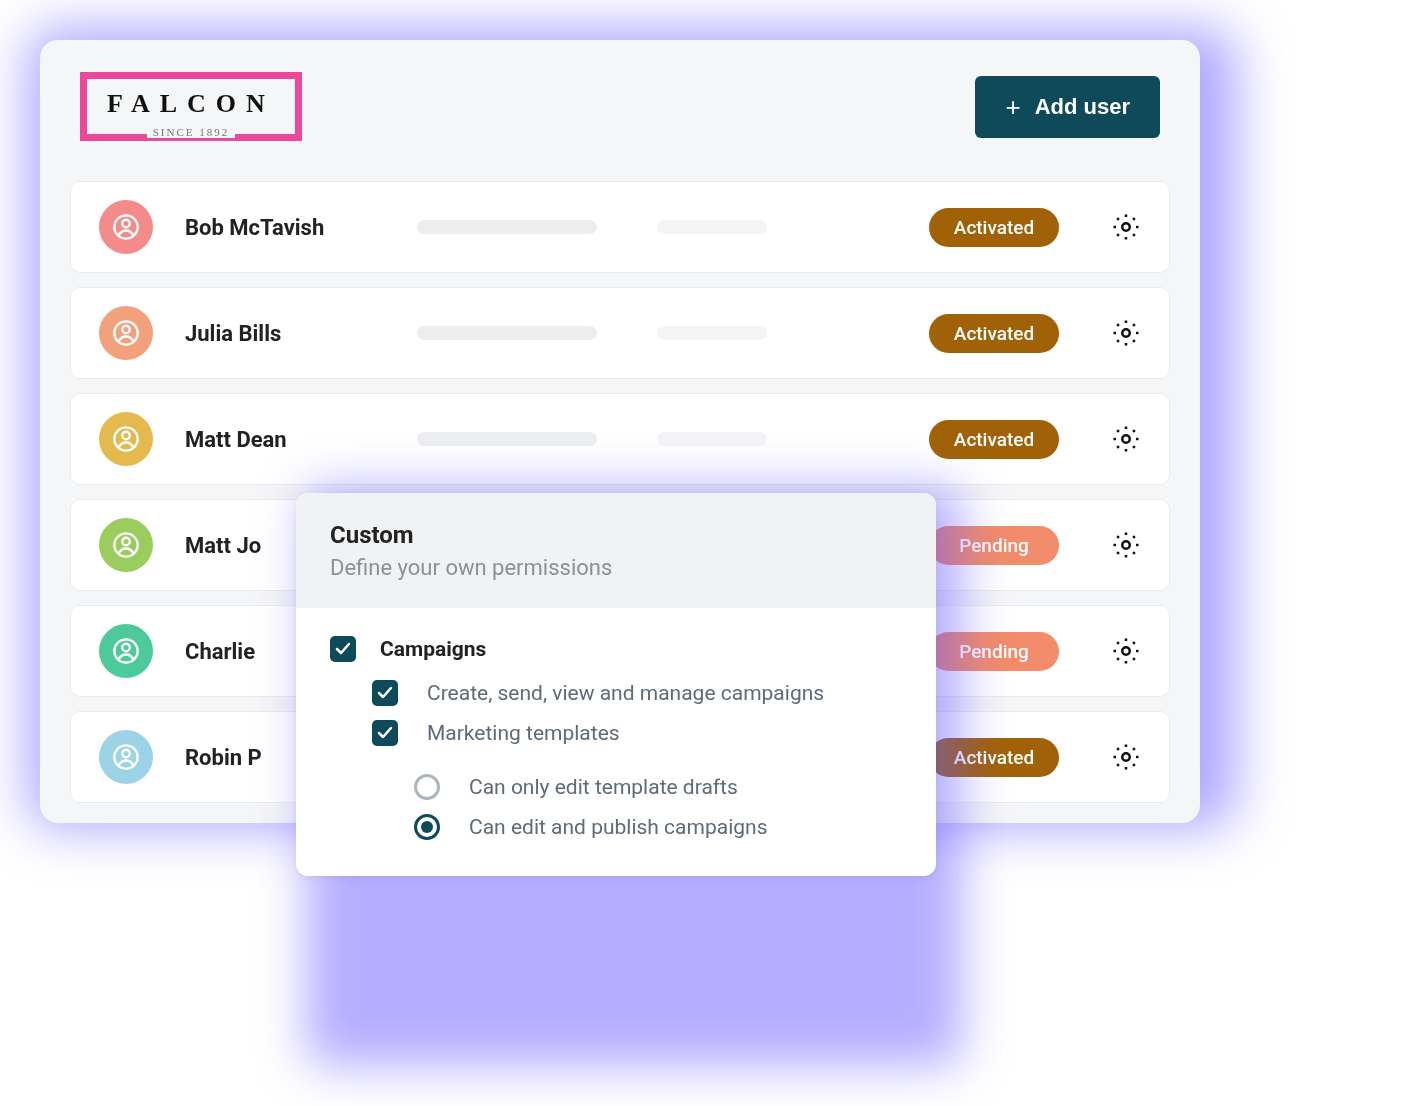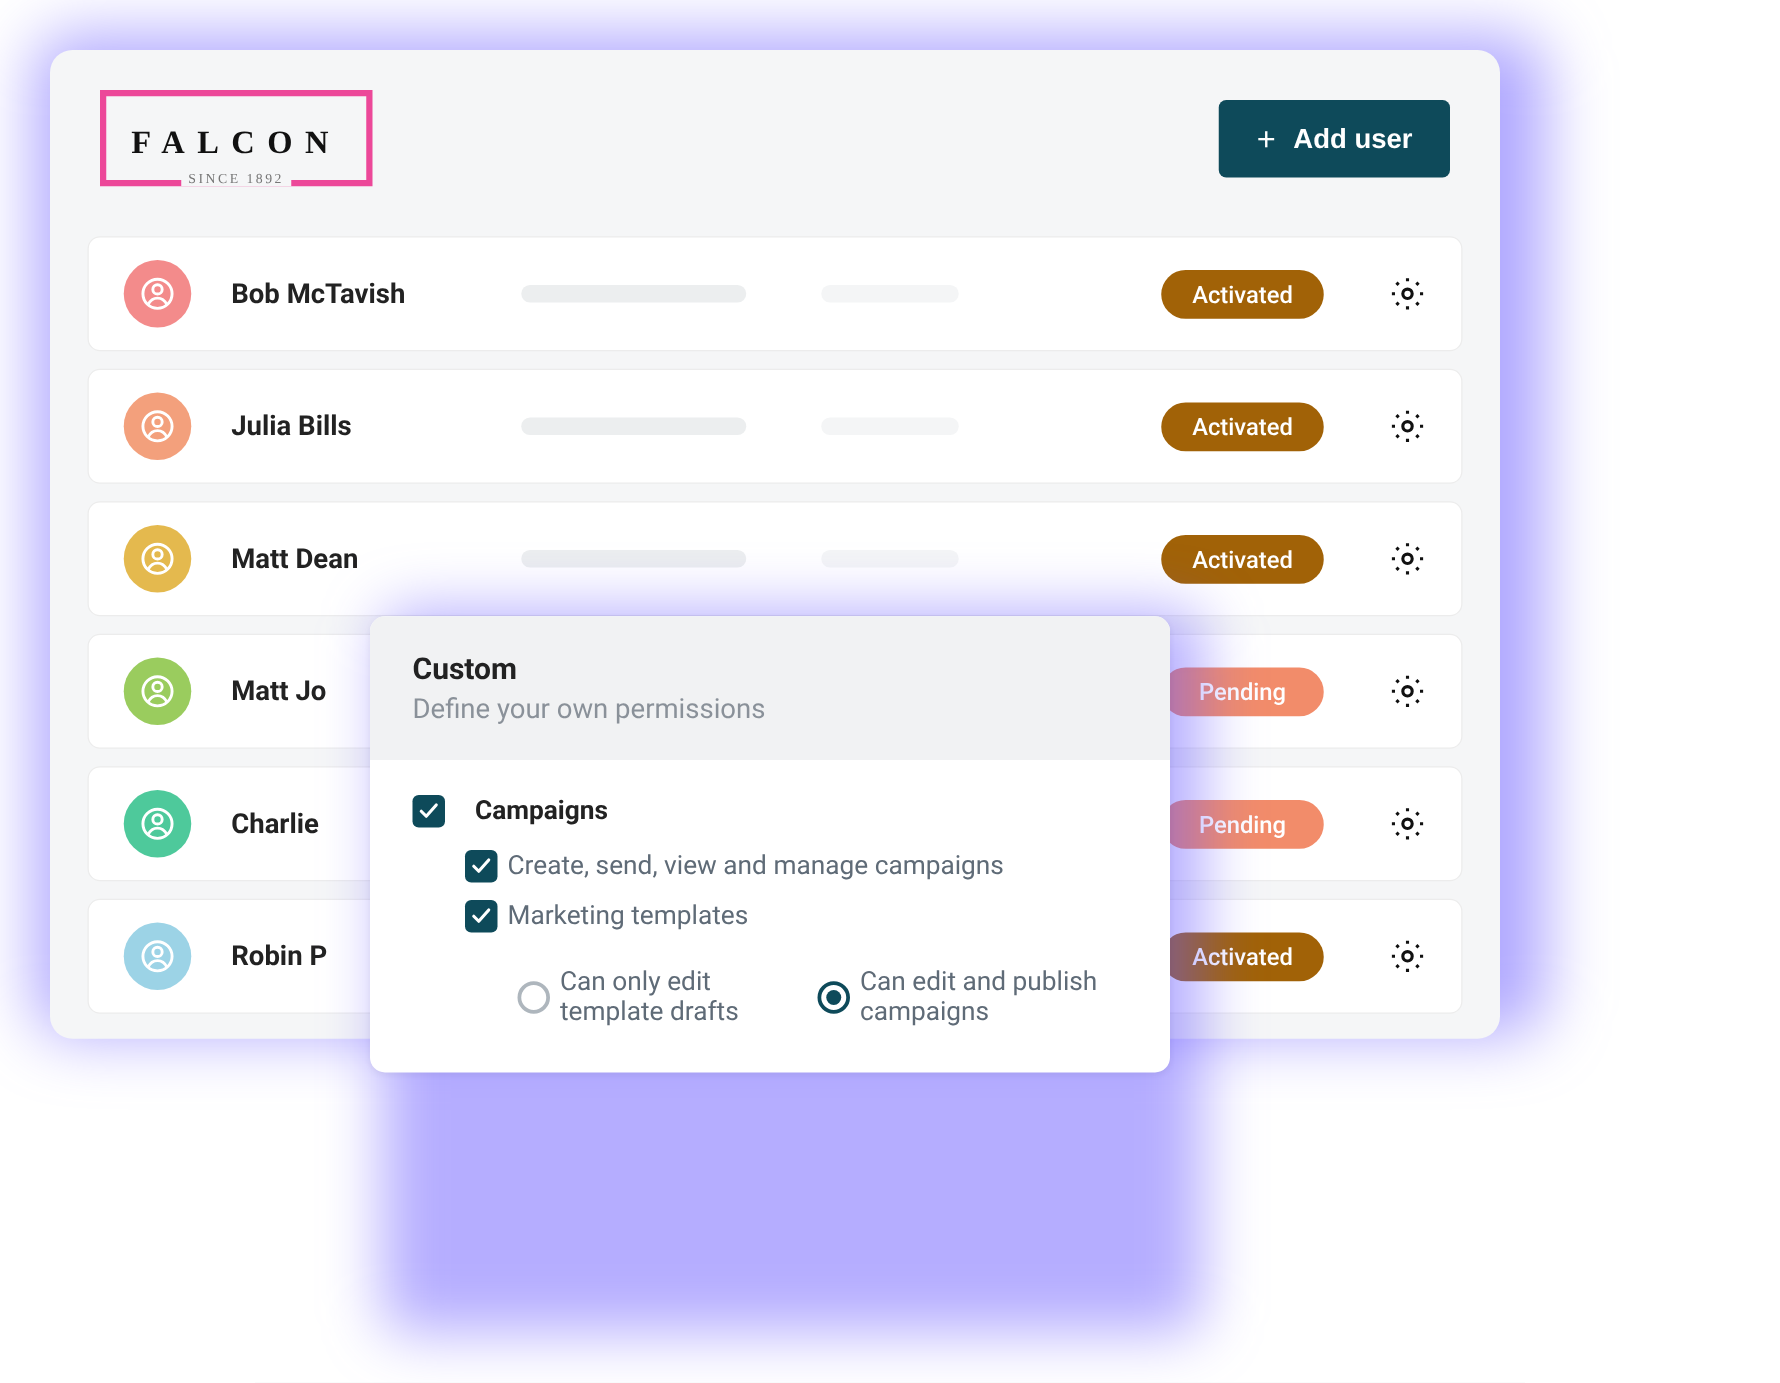--- a/index.html
+++ b/index.html
@@ -29,22 +29,22 @@
   padding: 0 0 20px 0;
   overflow: visible;
 }
 .panel-header {
   display: flex;
   justify-content: space-between;
   align-items: center;
   padding: 32px 40px 40px 40px;
 }
 .logo-box {
-  border: 5px solid #ec4899;
-  padding: 22px 20px 4px 20px;
+  border: 7px solid #ec4899;
+  padding: 10px 20px 4px 20px;
   position: relative;
   display: inline-block;
 }
 .logo-text {
   font-family: Georgia, "Times New Roman", serif;
   font-weight: 700;
   letter-spacing: 10px;
   font-size: 26px;
   color: #111;
 }
@@ -145,23 +145,23 @@
 .perm-group { display: flex; align-items: center; gap: 24px; text-align: center; }
 .perm-group-label { font-size: 21px; font-weight: 700; color: #222; }
 .checkbox {
   width: 26px; height: 26px; border-radius: 5px;
   background: #0e4a5a;
   display: flex; align-items: center; justify-content: center;
   cursor: pointer; flex-shrink: 0;
 }
 .checkbox svg { width: 16px; height: 16px; }
 .perm-children { margin-left: 42px; margin-top: 18px; display: flex; flex-direction: column; gap: 14px; }
-.perm-item { display: flex; align-items: center; gap: 8px; }
+.perm-item { display: flex; align-items: center; gap: 29px; }
 .perm-label { font-size: 21px; color: #5f6b77; }
-.radio-group { margin-left: 42px; margin-top: 14px; display: flex; gap: 14px; }
+.radio-group { margin-left: 42px; margin-top: 14px; display: flex; flex-direction: column; gap: 14px; }
 .radio {
   width: 26px; height: 26px; border-radius: 50%;
   border: 3px solid #aeb6bd;
   cursor: pointer; flex-shrink: 0;
   display: flex; align-items: center; justify-content: center;
 }
 .radio.selected { border-color: #0e4a5a; }
 .radio.selected::after {
   content: ""; width: 12px; height: 12px; border-radius: 50%; background: #0e4a5a;
 }

